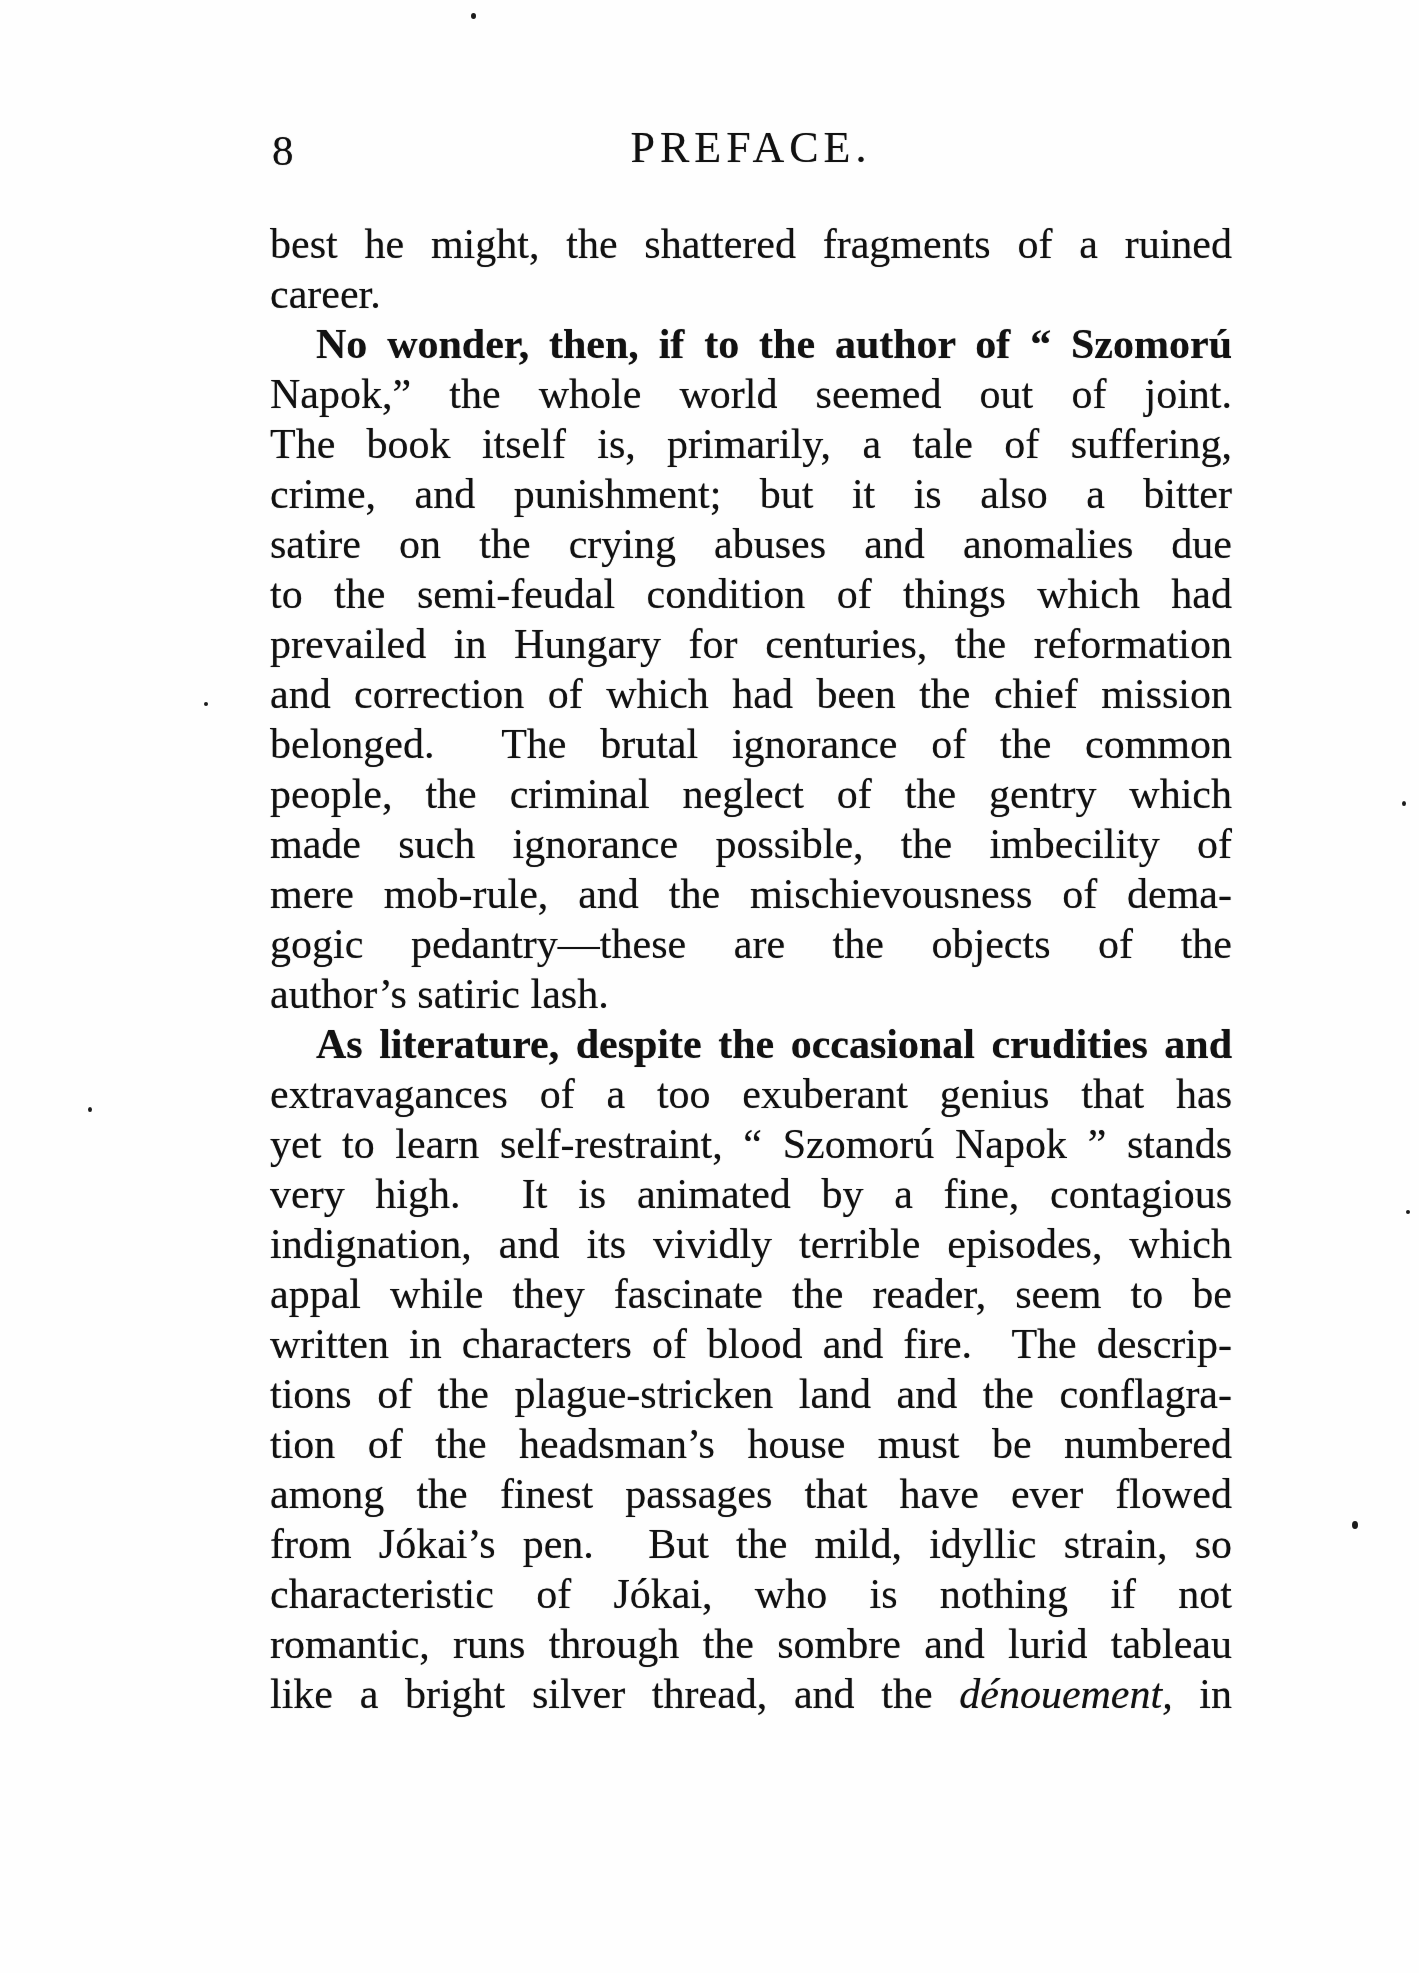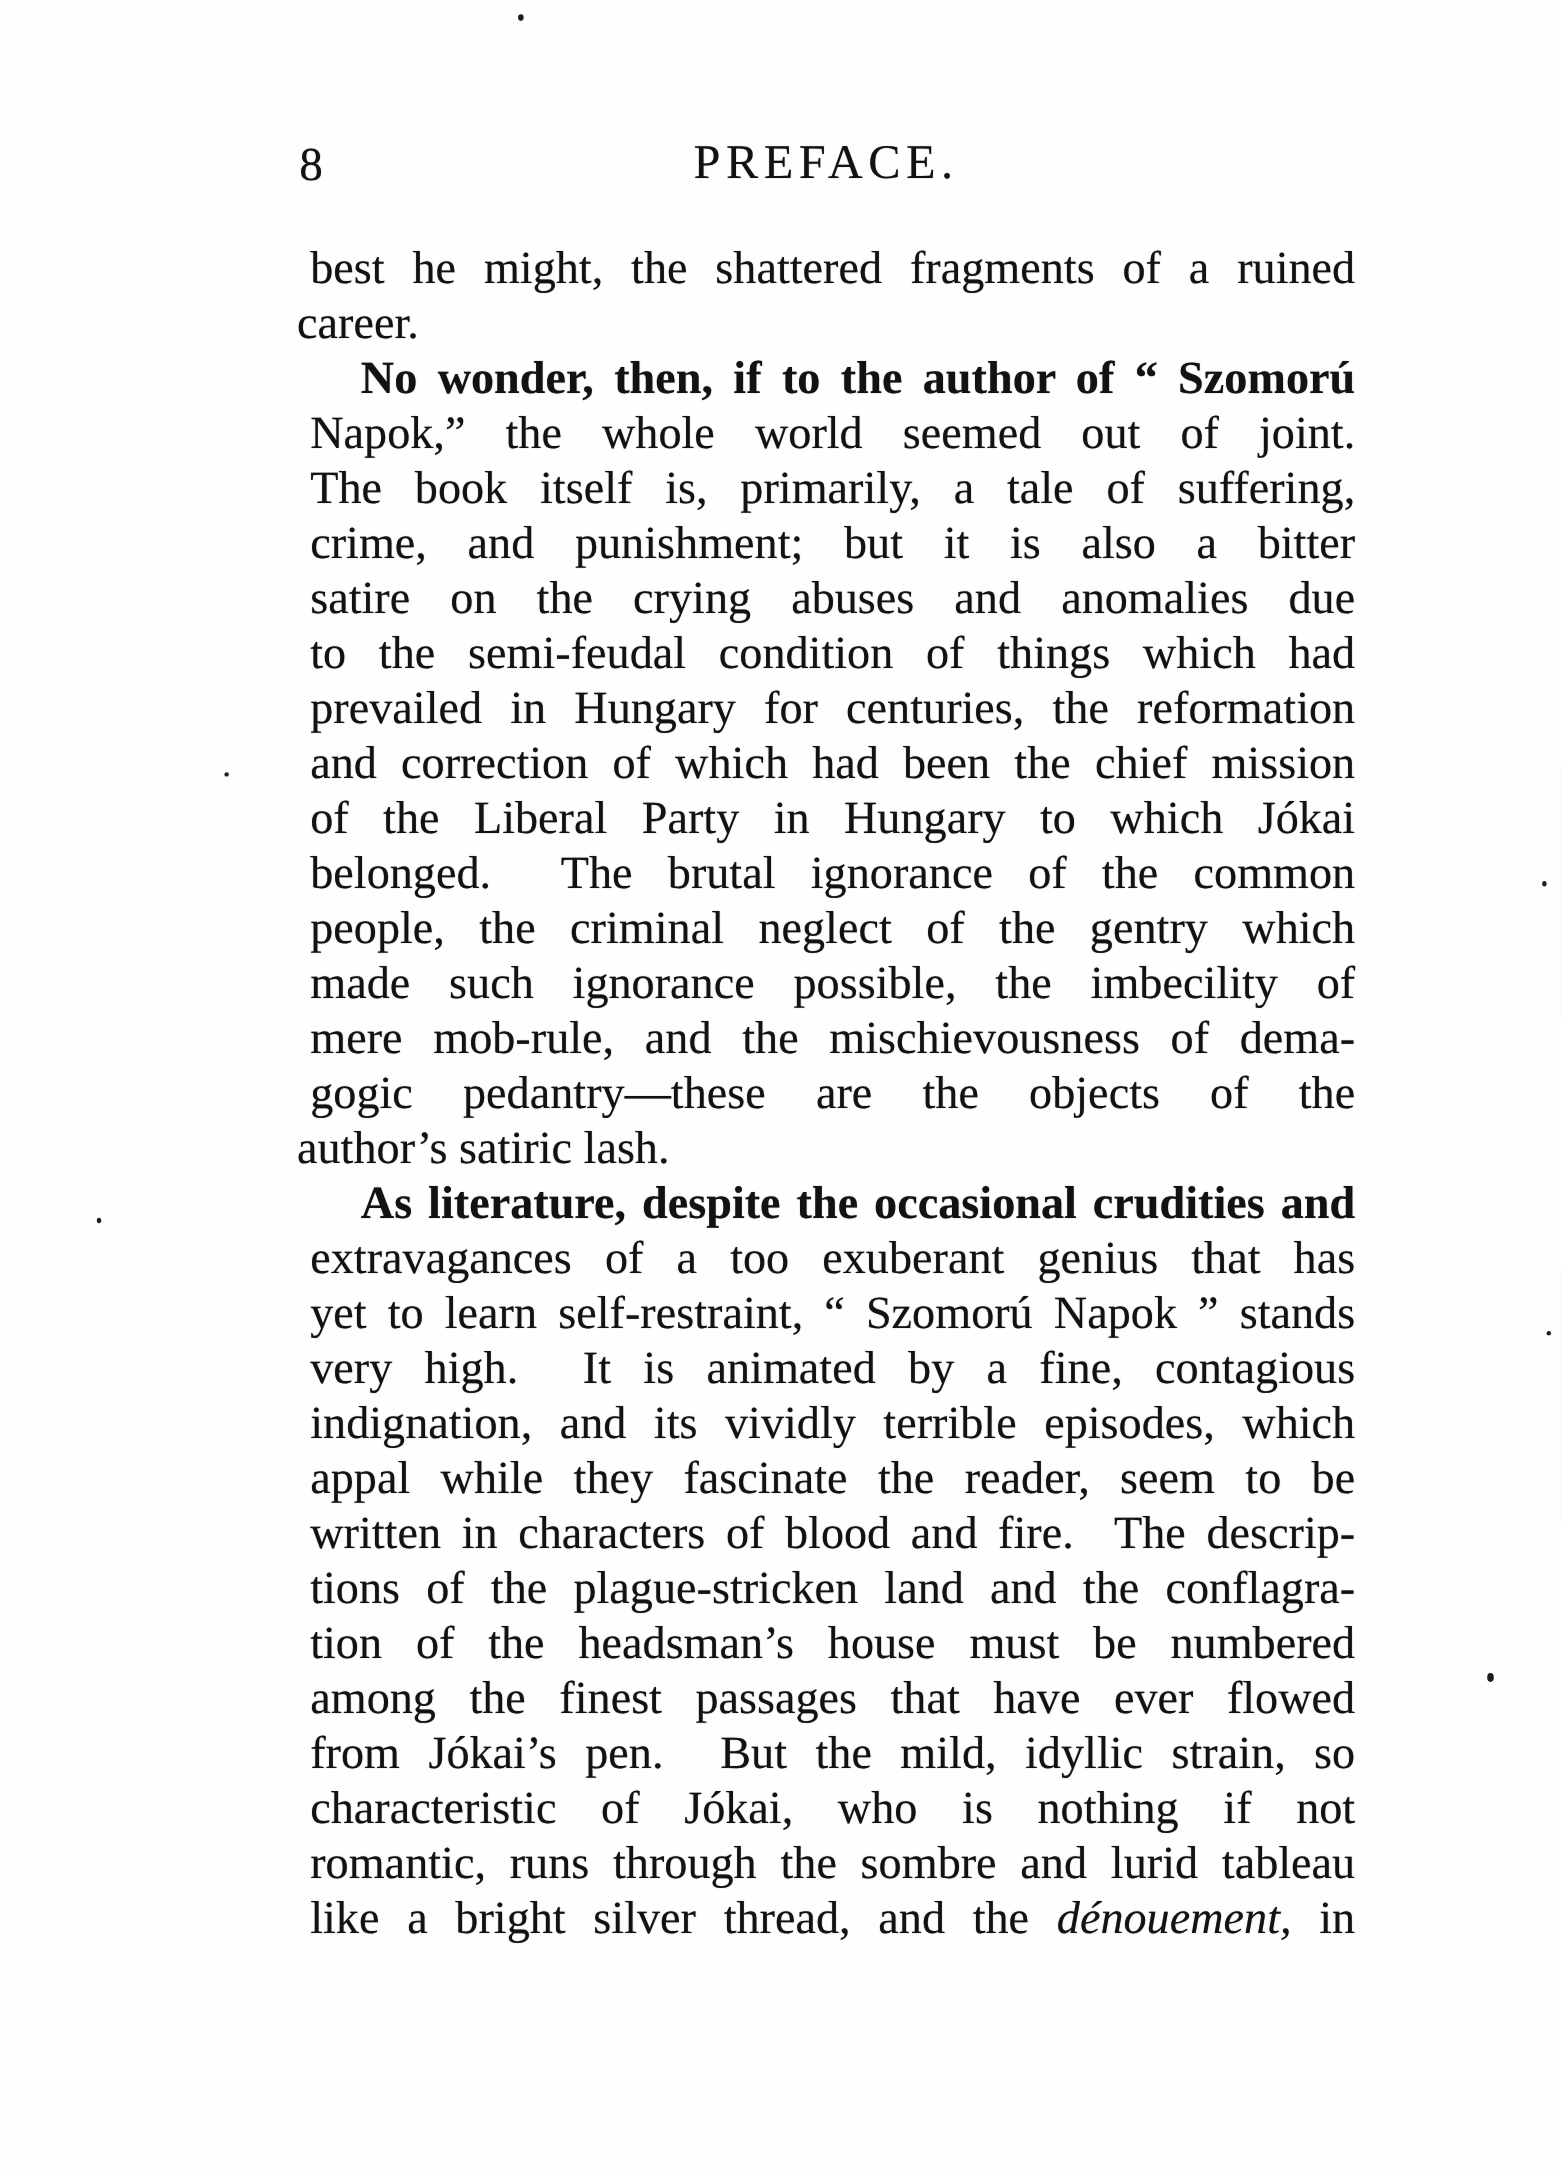--- a/index.html
+++ b/index.html
@@ -24,21 +24,21 @@
     font-size:44px;line-height:52px;font-weight:normal;
     letter-spacing:5px;
     text-shadow:0 0 1px rgba(0,0,0,.45);
   }
   .textblock{
     position:absolute;left:270px;top:219px;width:962px;
     font-size:42px;line-height:50px;
     text-shadow:0 0 1px rgba(0,0,0,.5);
   }
   .line{min-height:50px;}
-  .line.just{text-align:justify;text-align-last:justify;margin-left:12px;}
+  .line.just{text-align:justify;text-align-last:justify;}
   .line.indent{text-indent:46px;font-weight:bold;}
   .bi{font-style:italic;font-weight:normal;}
   .speck{position:absolute;background:#1c1c1c;border-radius:50%;}
 </style>
 </head>
 <body>
 
 <div class="page">
   <div class="header-row">
     <span class="pagenum">8</span>
@@ -48,21 +48,20 @@
       <div class="line just"><span>best he might, the shattered fragments of a ruined</span></div>
       <div class="line"><span>career.</span></div>
       <div class="line just indent"><span>No wonder, then, if to the author of “ Szomorú</span></div>
       <div class="line just"><span>Napok,” the whole world seemed out of joint.</span></div>
       <div class="line just"><span>The book itself is, primarily, a tale of suffering,</span></div>
       <div class="line just"><span>crime, and punishment; but it is also a bitter</span></div>
       <div class="line just"><span>satire on the crying abuses and anomalies due</span></div>
       <div class="line just"><span>to the semi-feudal condition of things which had</span></div>
       <div class="line just"><span>prevailed in Hungary for centuries, the reformation</span></div>
       <div class="line just"><span>and correction of which had been the chief mission</span></div>
-      <div class="line just"><span>of the Liberal Party in Hungary to which Jókai</span></div>
       <div class="line just"><span>belonged.&nbsp; The brutal ignorance of the common</span></div>
       <div class="line just"><span>people, the criminal neglect of the gentry which</span></div>
       <div class="line just"><span>made such ignorance possible, the imbecility of</span></div>
       <div class="line just"><span>mere mob-rule, and the mischievousness of dema-</span></div>
       <div class="line just"><span>gogic pedantry—these are the objects of the</span></div>
       <div class="line"><span>author’s satiric lash.</span></div>
       <div class="line just indent"><span>As literature, despite the occasional crudities and</span></div>
       <div class="line just"><span>extravagances of a too exuberant genius that has</span></div>
       <div class="line just"><span>yet to learn self-restraint, “ Szomorú Napok ” stands</span></div>
       <div class="line just"><span>very high.&nbsp; It is animated by a fine, contagious</span></div>

